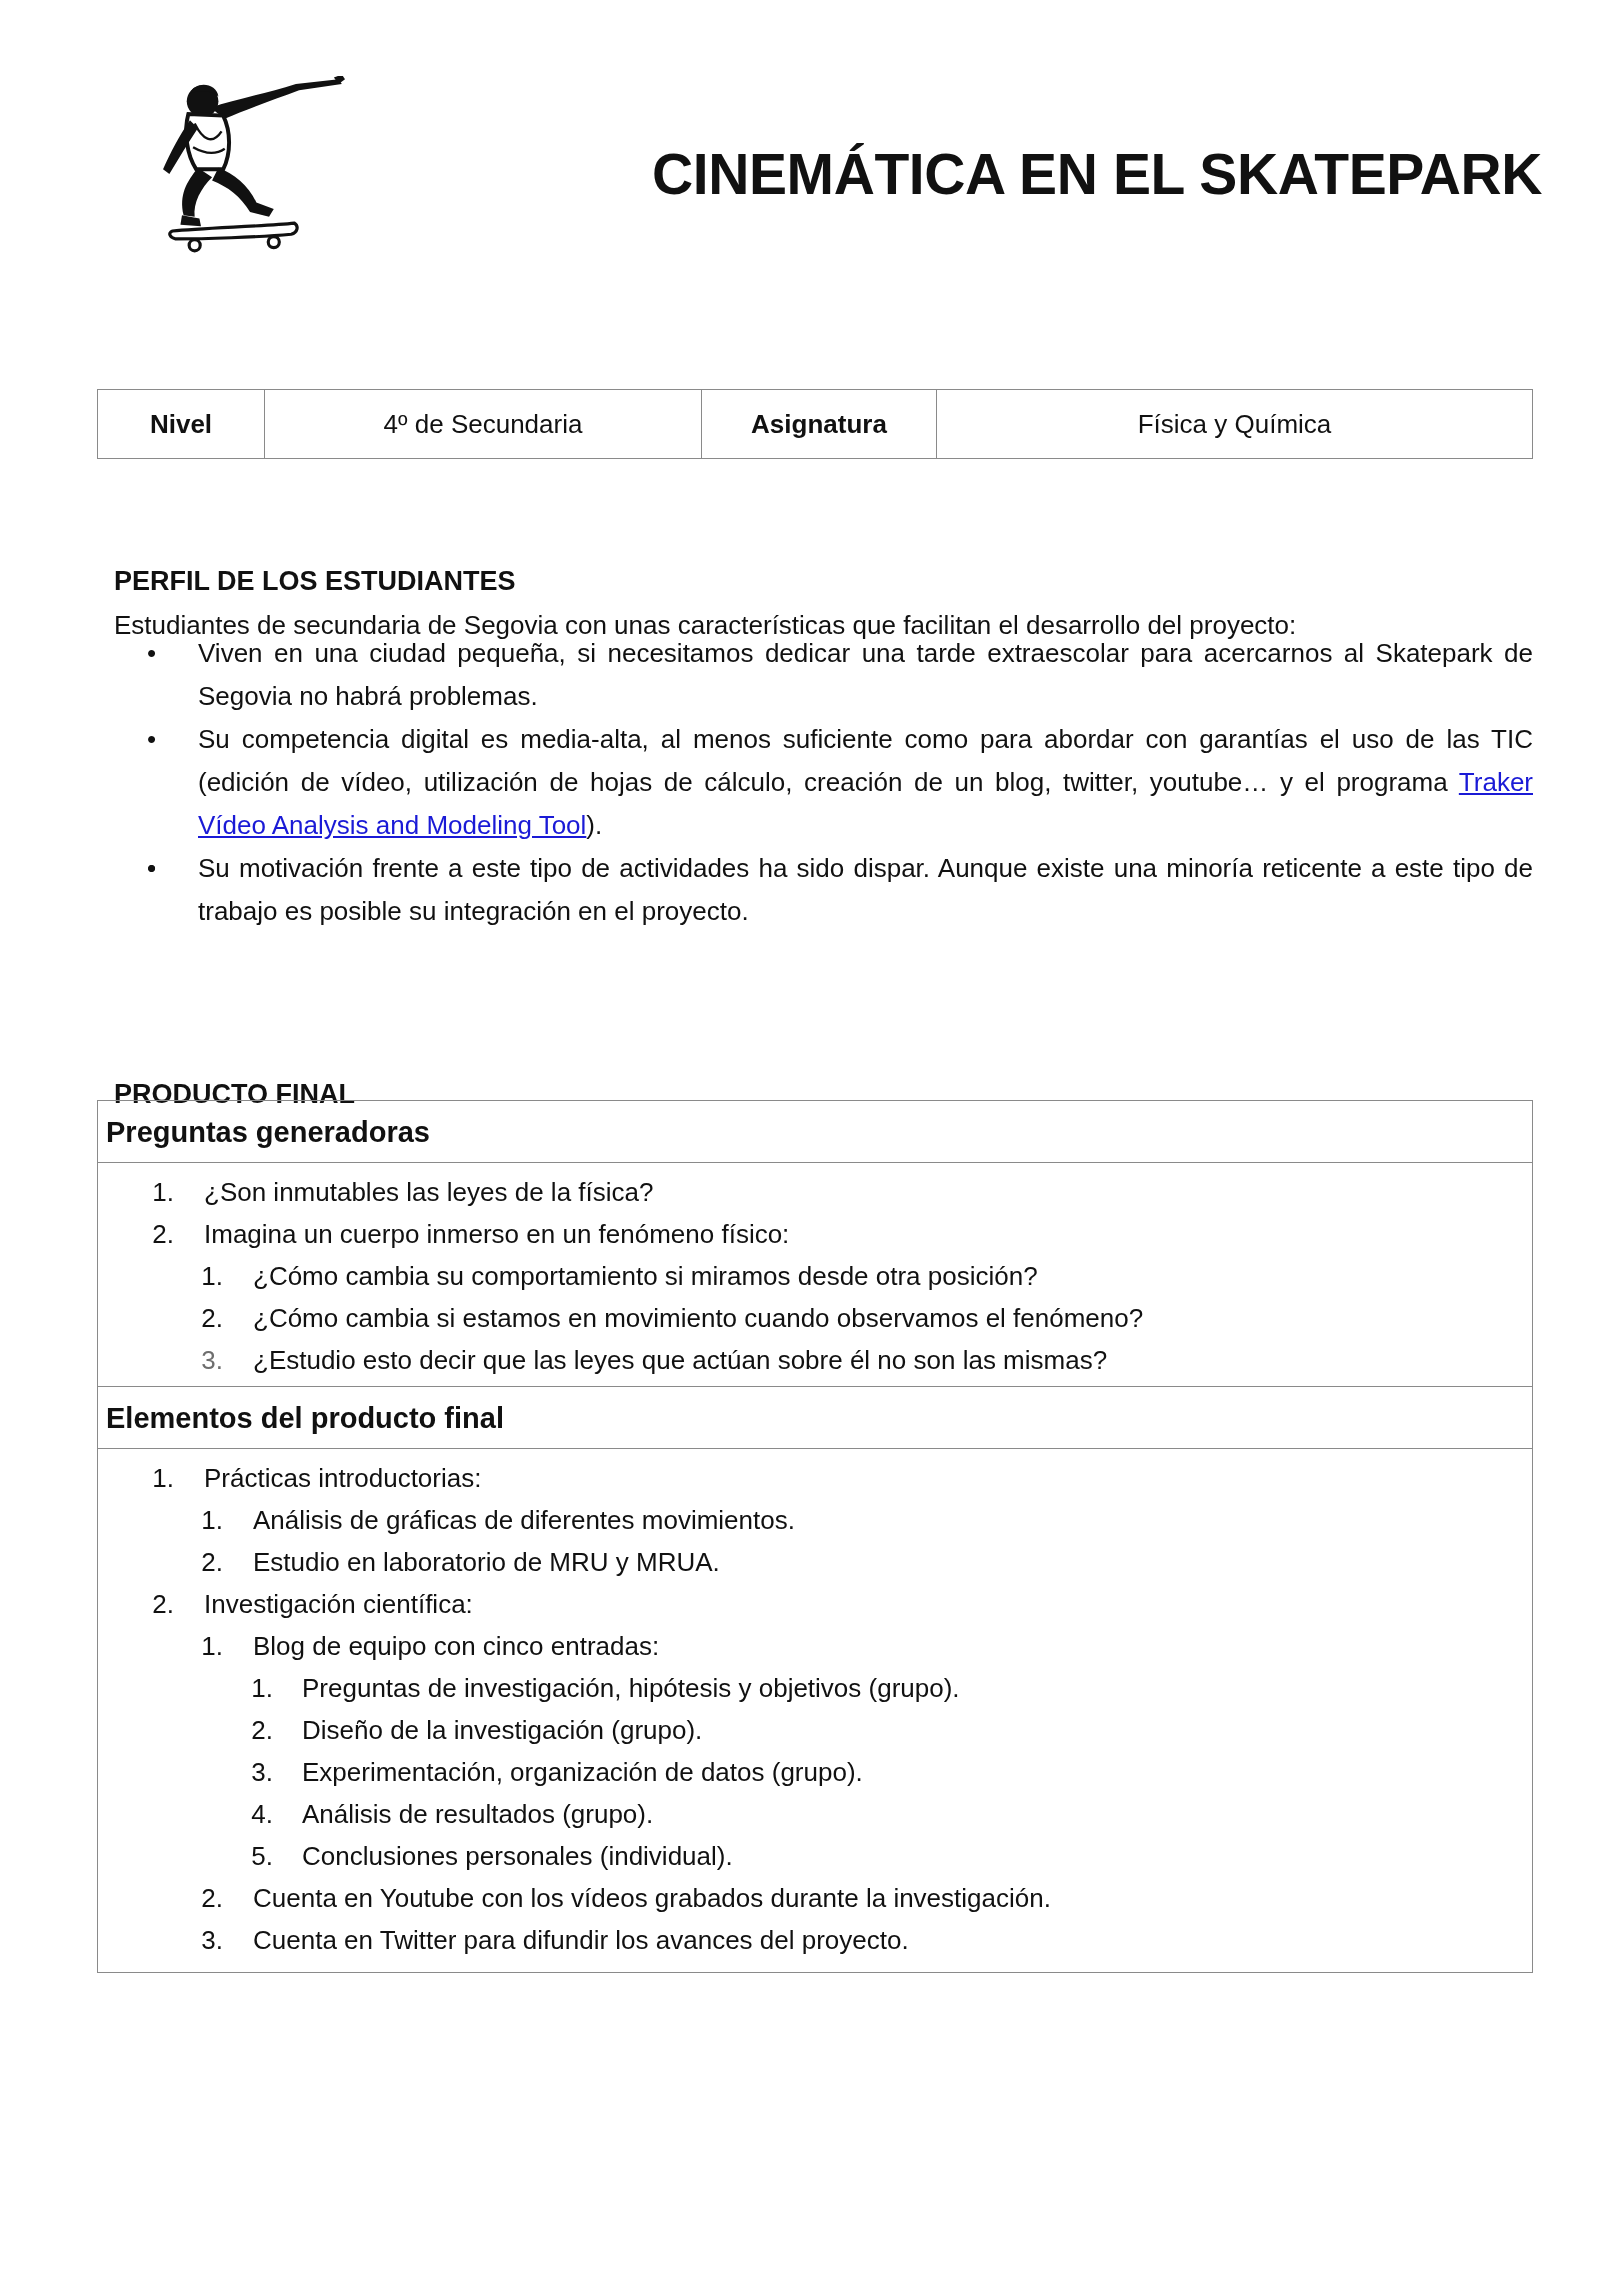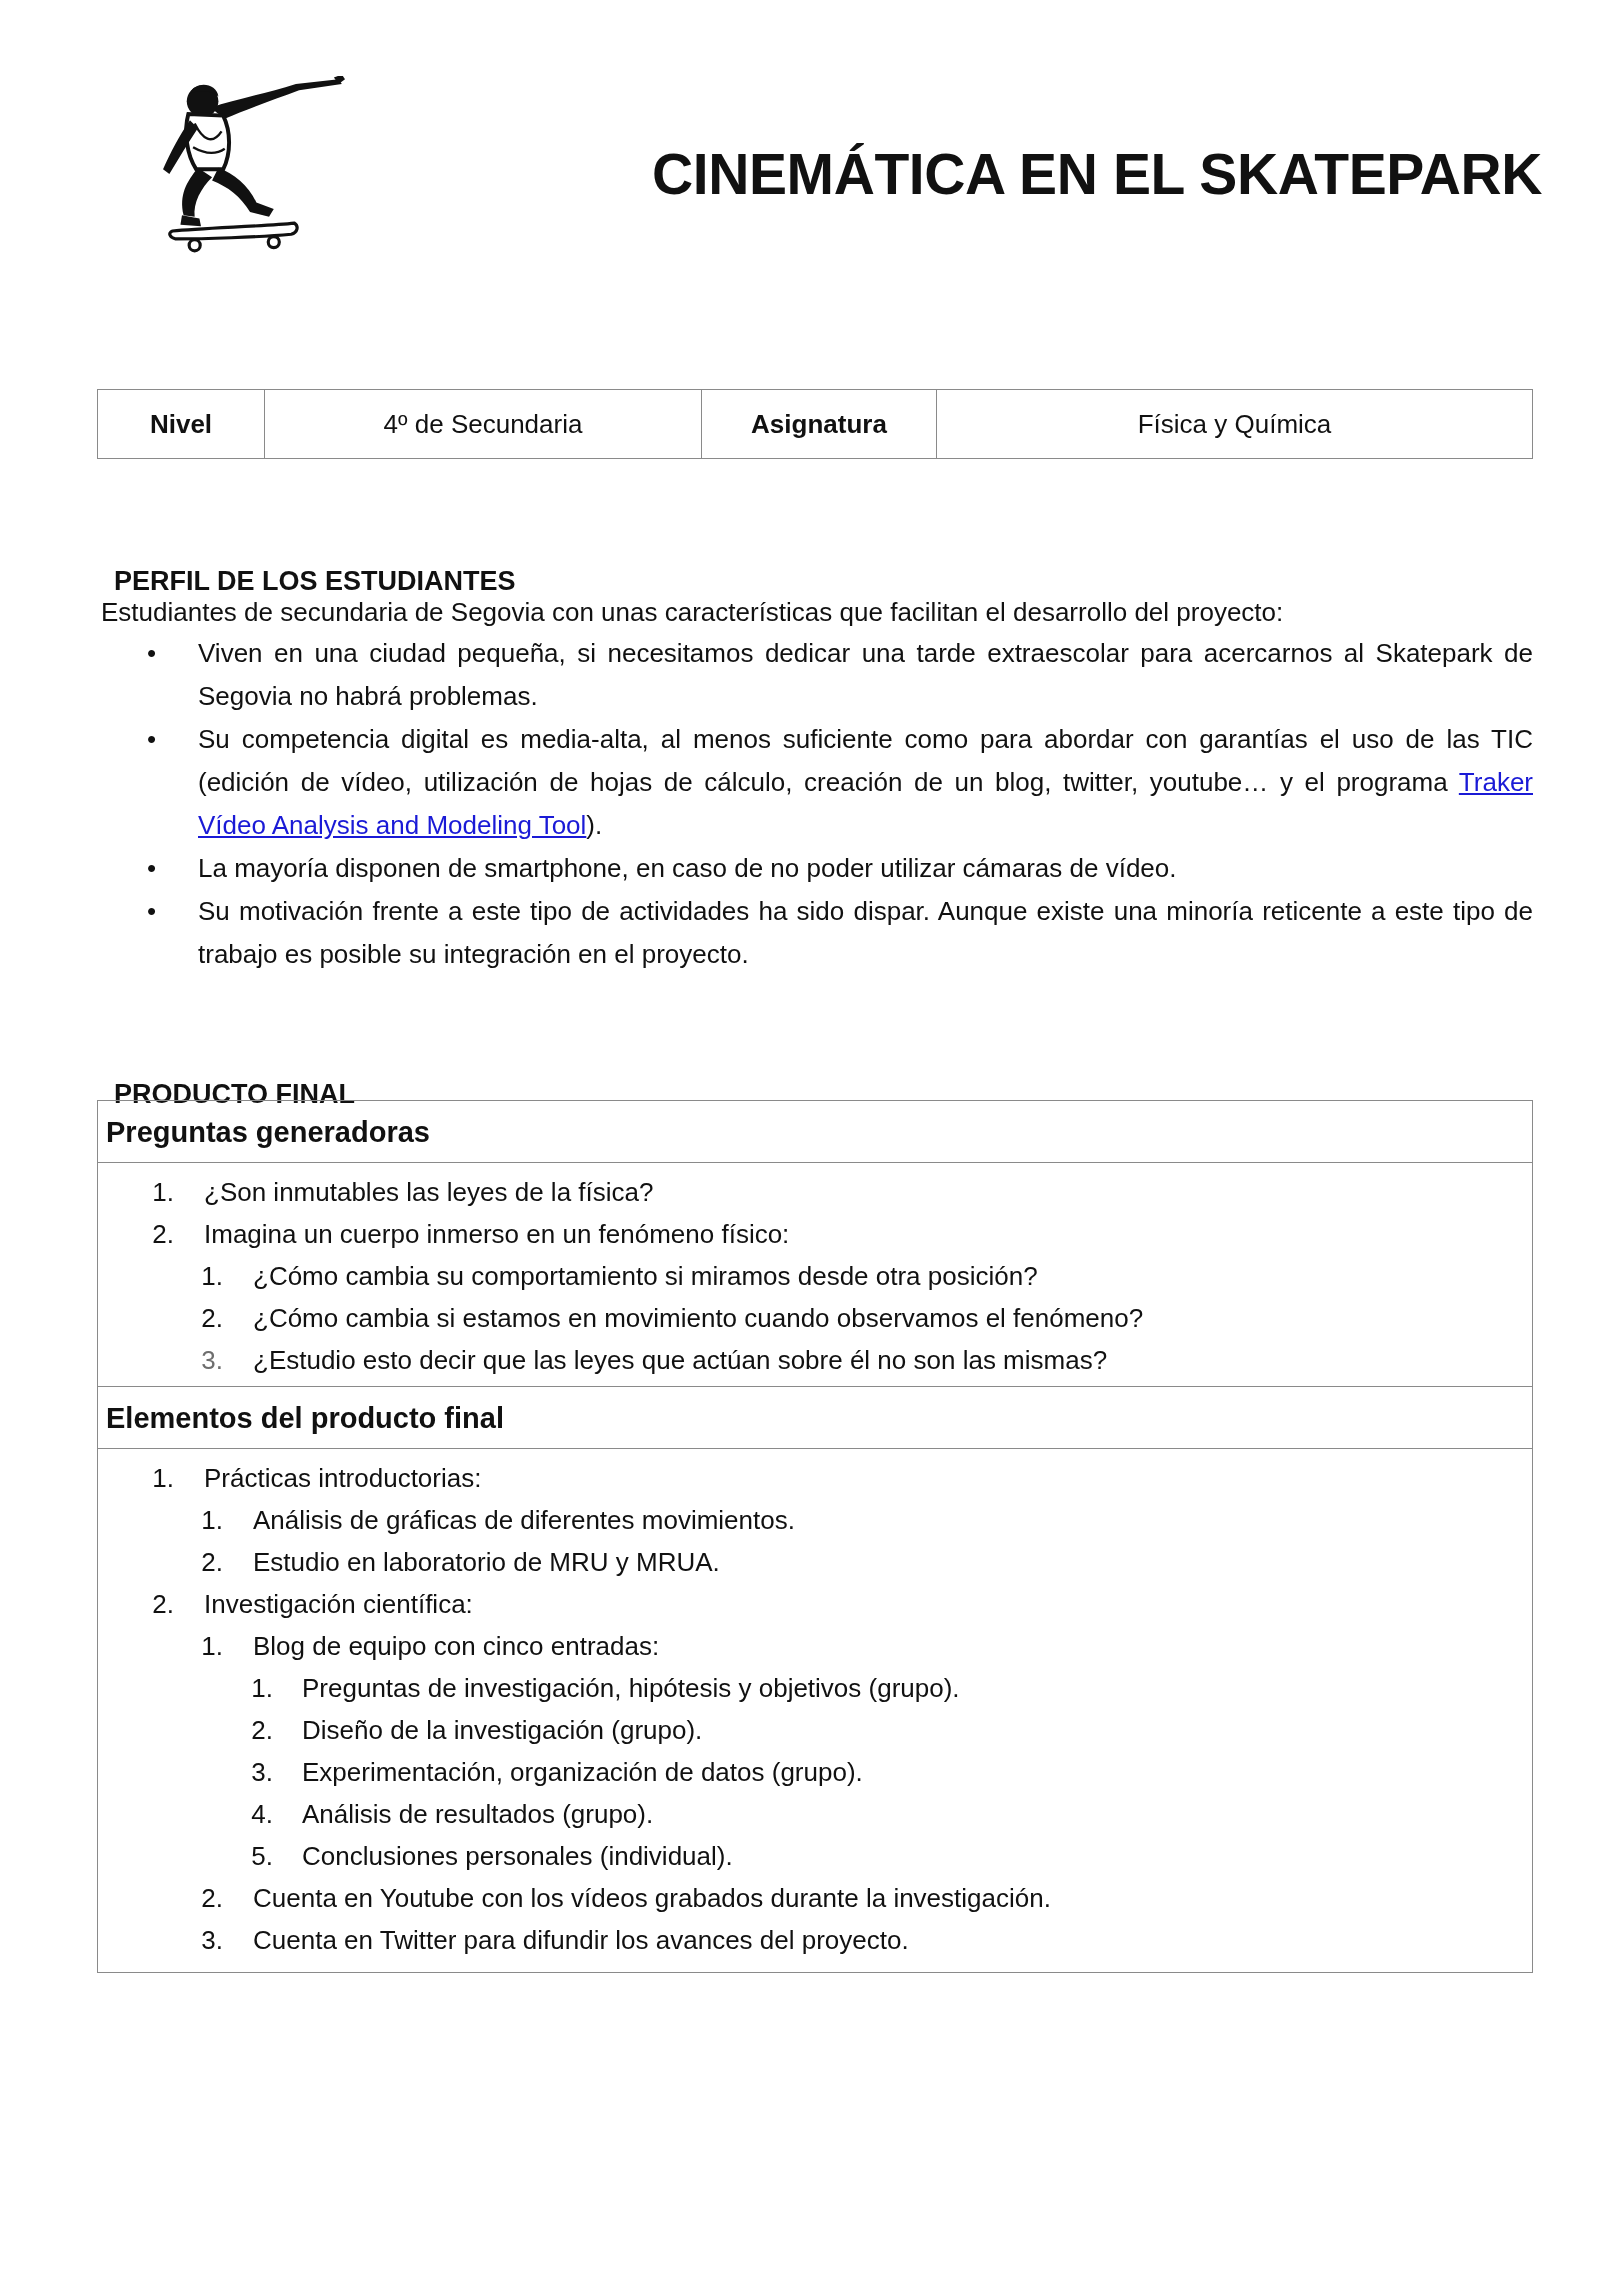--- a/index.html
+++ b/index.html
@@ -62,21 +62,21 @@
       left: 98px;
       margin: 16px;
       font-size: 27px;
       font-weight: bold;
       line-height: 1;
     }
     .intro {
       position: absolute;
       left: 98px;
       top: 596px;
-      margin: 3px;
+      margin: 16px;
       font-size: 26px;
       line-height: 1;
     }
     .profile-list {
       position: absolute;
       left: 98px;
       top: 632px;
       width: 1435px;
       margin: 0;
       padding: 0;
@@ -193,21 +193,20 @@
     <li>
       <span class="bullet">•</span>
       <span>Viven en una ciudad pequeña, si necesitamos dedicar una tarde extraescolar para acercarnos al Skatepark de Segovia no habrá problemas.</span>
     </li>
     <li>
       <span class="bullet">•</span>
       <span>Su competencia digital es media-alta, al menos suficiente como para abordar con garantías el uso de las TIC (edición de vídeo, utilización de hojas de cálculo, creación de un blog, twitter, youtube… y el programa </span><a>Traker Vídeo Analysis and Modeling Tool</a><span>).</span>
     </li>
     <li>
       <span class="bullet">•</span>
-      <span>La mayoría disponen de smartphone, en caso de no poder utilizar cámaras de vídeo.</span>
     </li>
     <li>
       <span class="bullet">•</span>
       <span>Su motivación frente a este tipo de actividades ha sido dispar. Aunque existe una minoría reticente a este tipo de trabajo es posible su integración en el proyecto.</span>
     </li>
   </ul>
 
   <h2 class="section-heading" style="top:1065px">PRODUCTO FINAL</h2>
 
   <div class="product-table">

